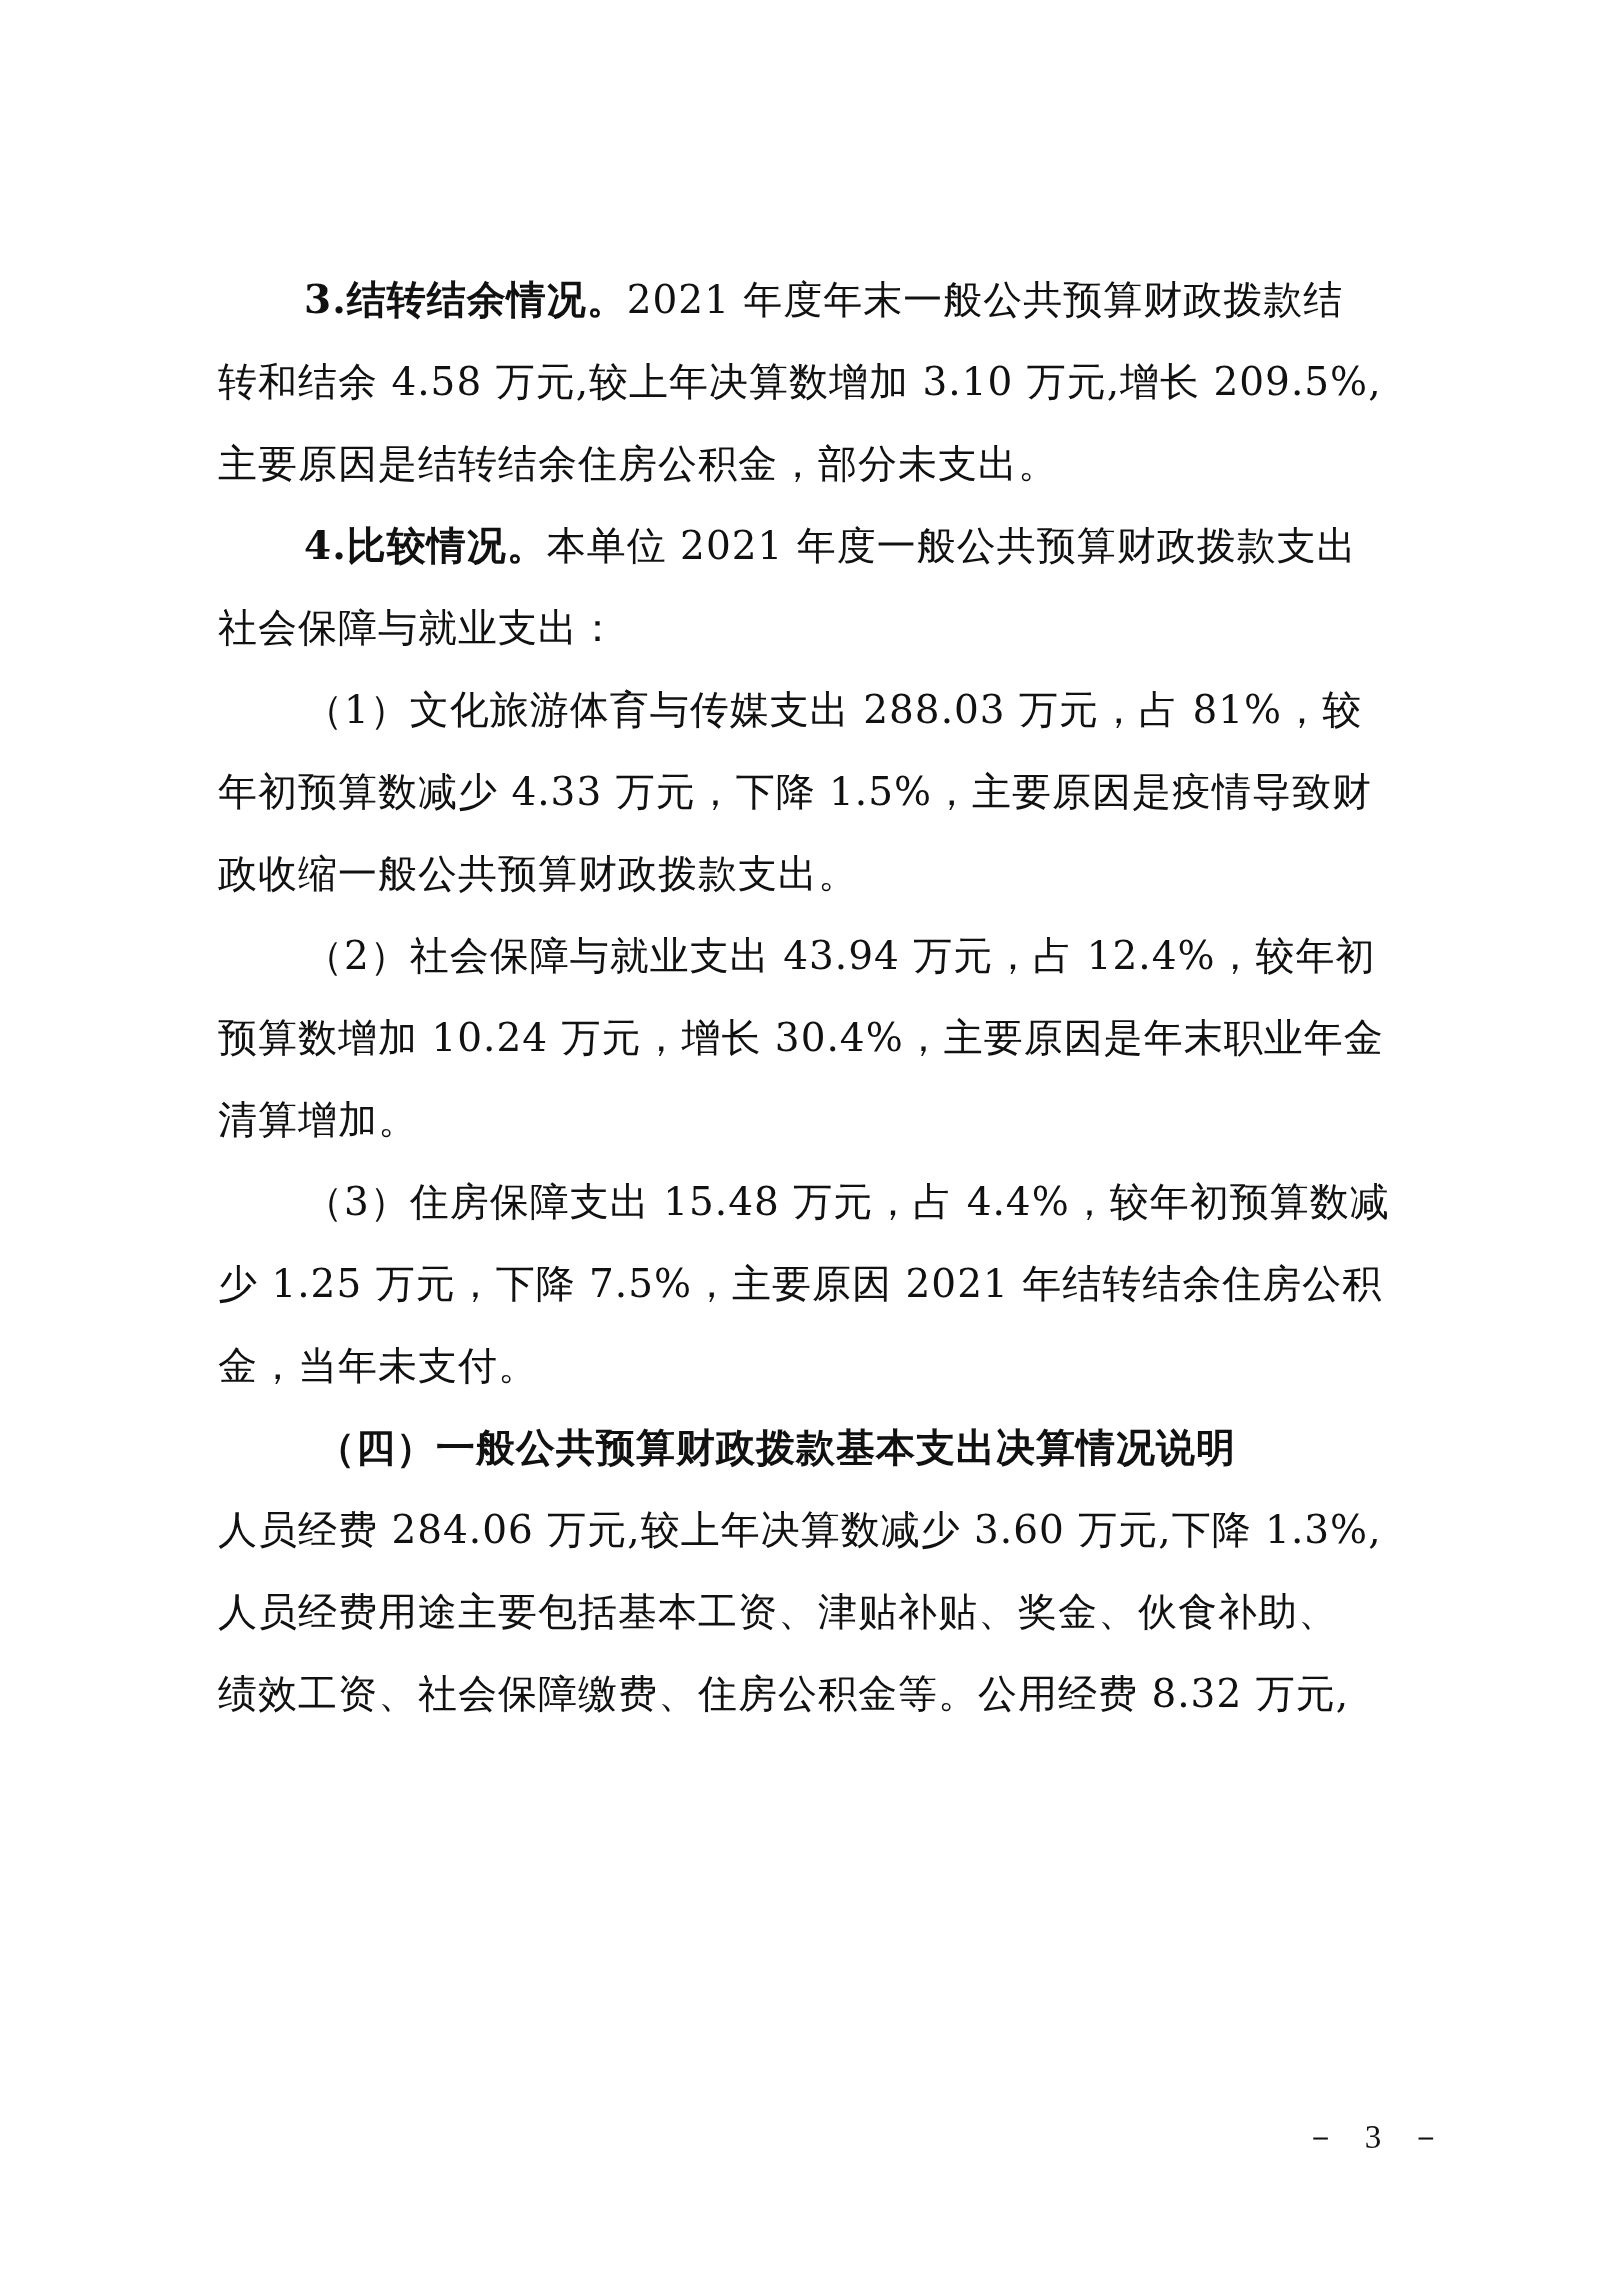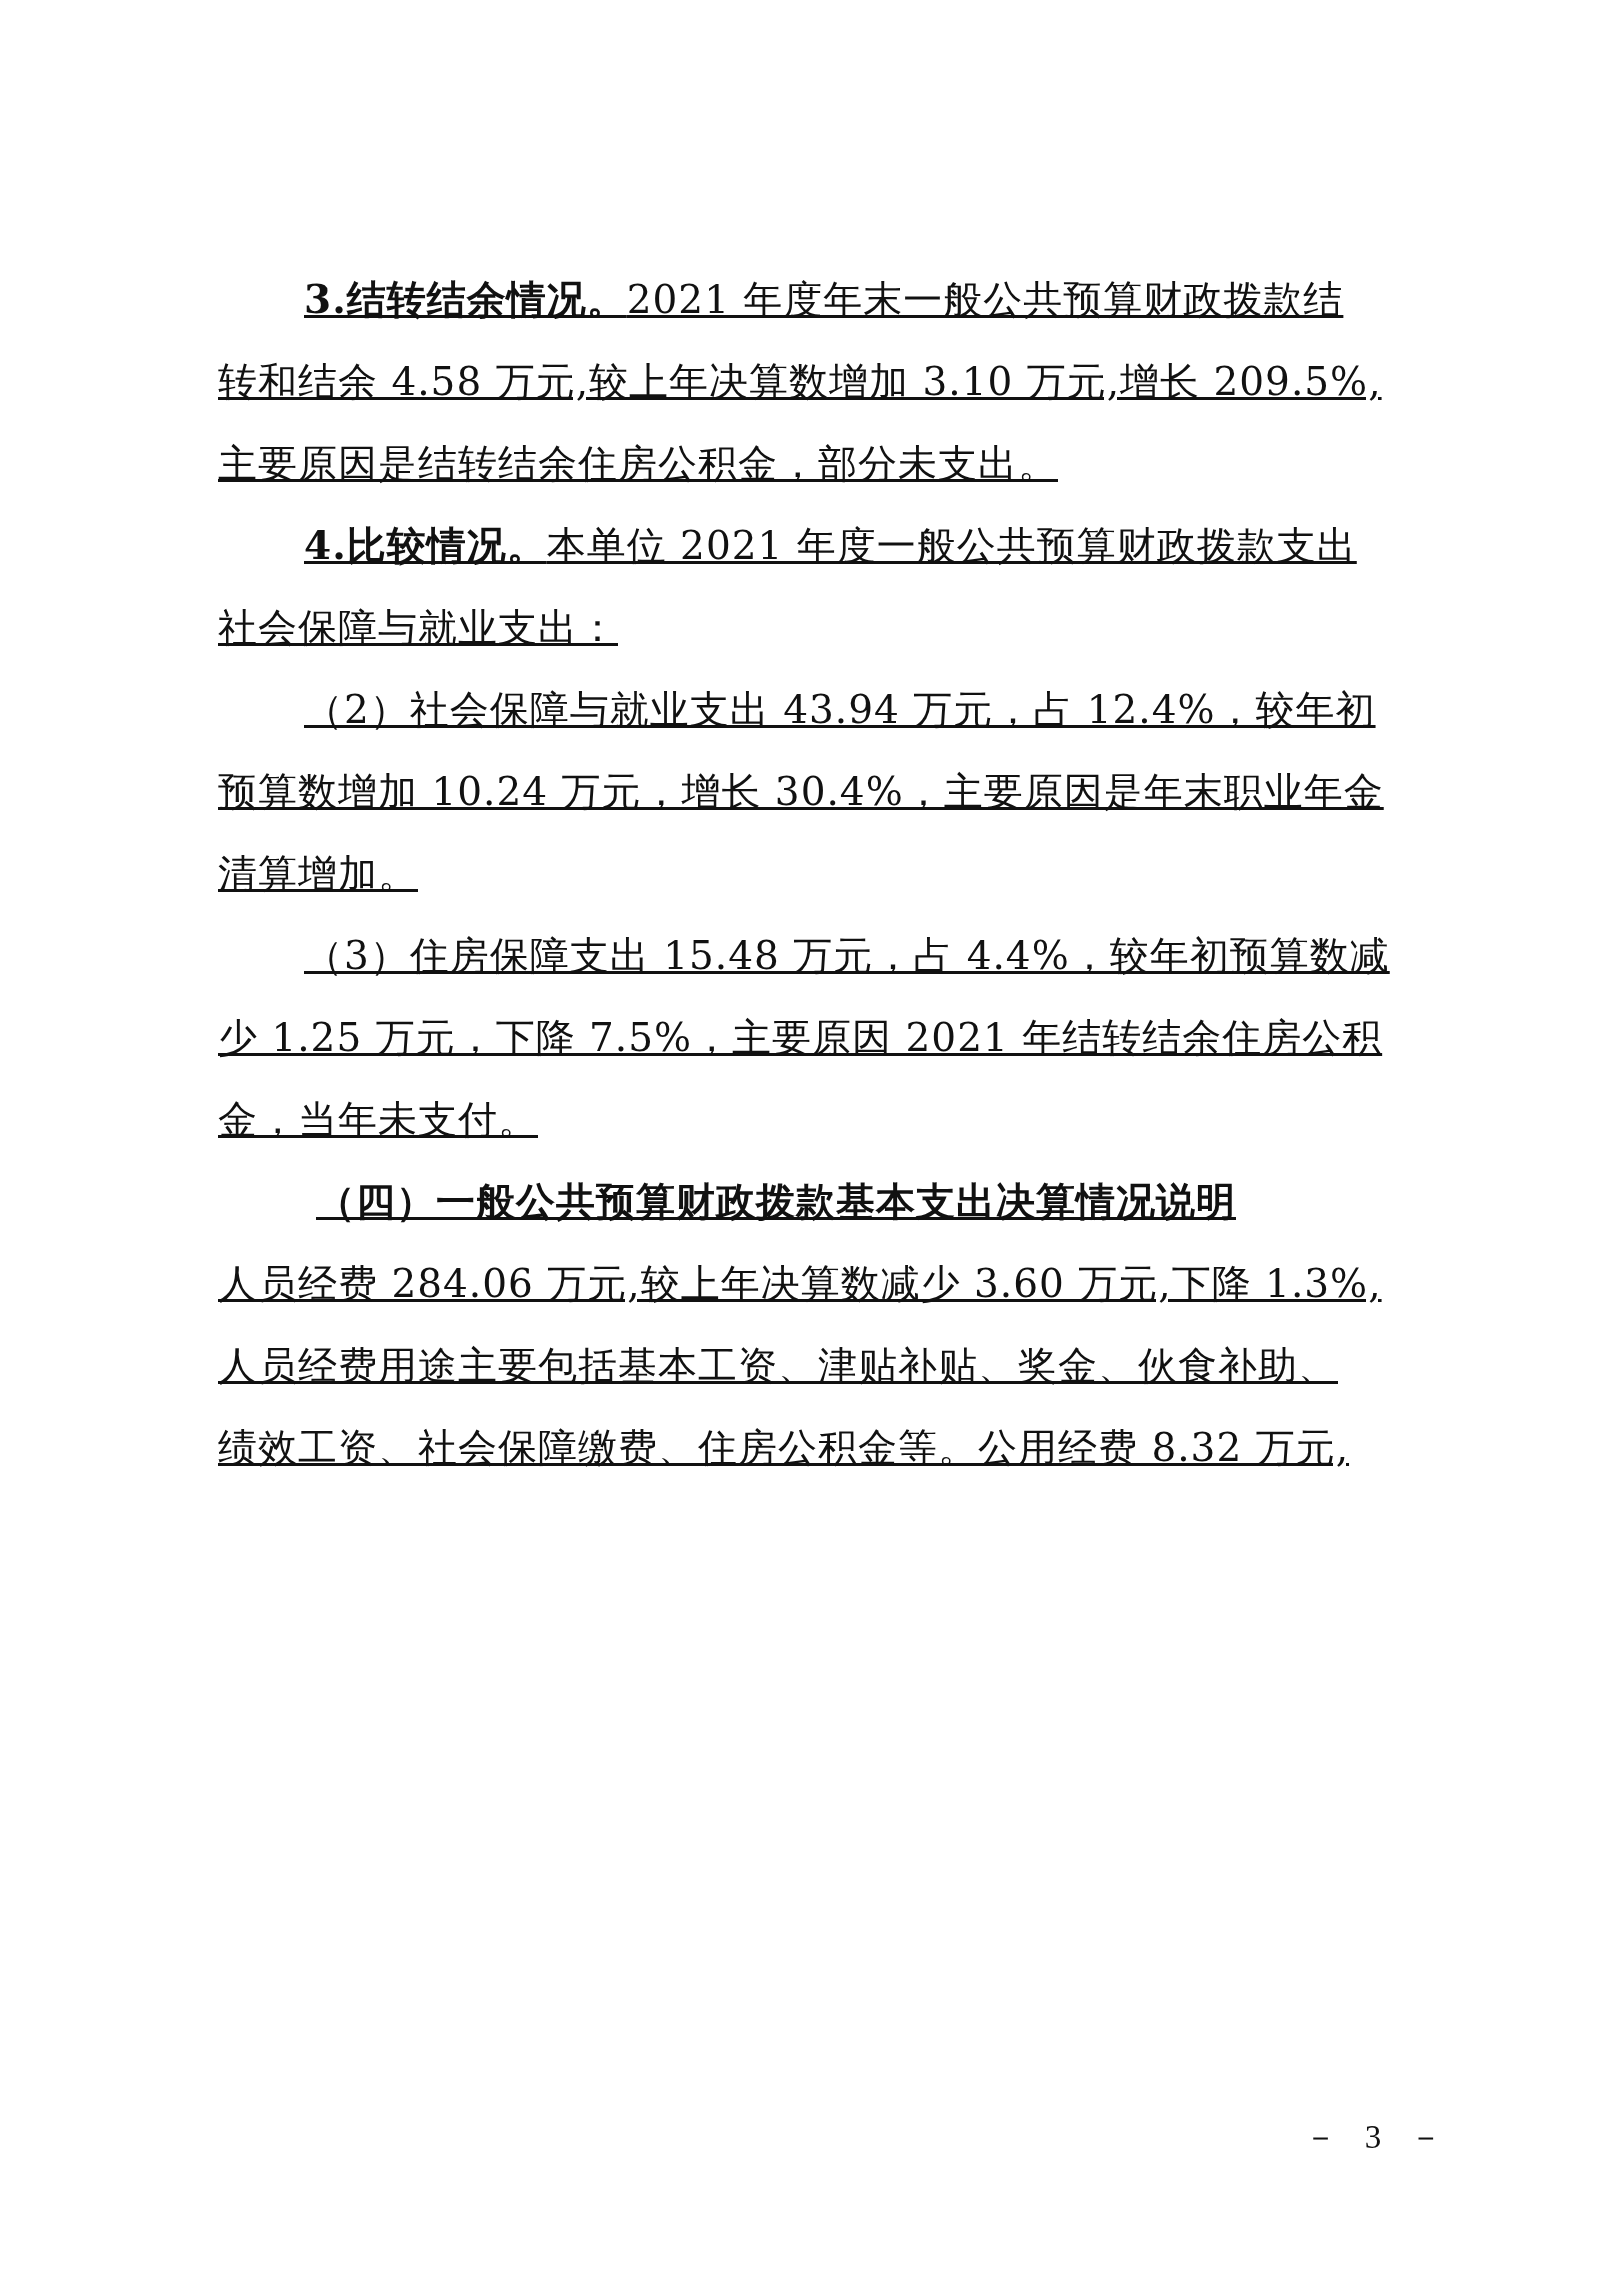--- a/index.html
+++ b/index.html
@@ -13,21 +13,20 @@
       position: relative;
       overflow: hidden;
       color: #111111;
       font-family: "DejaVu Serif", "Liberation Serif", serif;
     }
     .page {
       position: absolute;
       left: 218px;
       top: 267px;
       width: 1194px;
-      text-decoration: underline;
     }
     .line {
       height: 82px;
       line-height: 65px;
       font-size: 39px;
       white-space: nowrap;
       letter-spacing: 1px;
       overflow: visible;
     }
     .indent {
@@ -58,20 +57,25 @@
     <div class="line indent"><span class="bold">3.结转结余情况。</span><span>2021 年度年末一般公共预算财政拨款结</span></div>
     <div class="line">转和结余 4.58 万元,较上年决算数增加 3.10 万元,增长 209.5%,</div>
     <div class="line">主要原因是结转结余住房公积金，部分未支出。</div>
   </div>
 
   <div>
     <div class="line indent"><span class="bold">4.比较情况。</span><span>本单位 2021 年度一般公共预算财政拨款支出</span></div>
     <div class="line">社会保障与就业支出：</div>
   </div>
 
+  <div>
+    <div class="line indent">（1）文化旅游体育与传媒支出 288.03 万元，占 81%，较</div>
+    <div class="line">年初预算数减少 4.33 万元，下降 1.5%，主要原因是疫情导致财</div>
+    <div class="line">政收缩一般公共预算财政拨款支出。</div>
+  </div>
 
   <div>
     <div class="line indent">（2）社会保障与就业支出 43.94 万元，占 12.4%，较年初</div>
     <div class="line">预算数增加 10.24 万元，增长 30.4%，主要原因是年末职业年金</div>
     <div class="line">清算增加。</div>
   </div>
 
   <div>
     <div class="line indent">（3）住房保障支出 15.48 万元，占 4.4%，较年初预算数减</div>
     <div class="line">少 1.25 万元，下降 7.5%，主要原因 2021 年结转结余住房公积</div>

